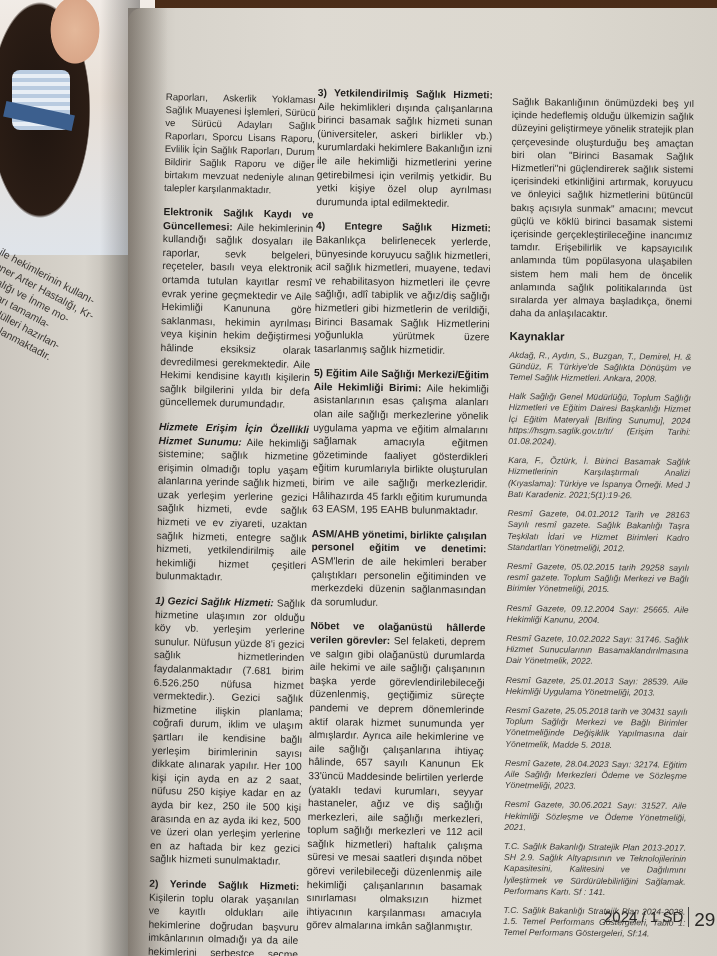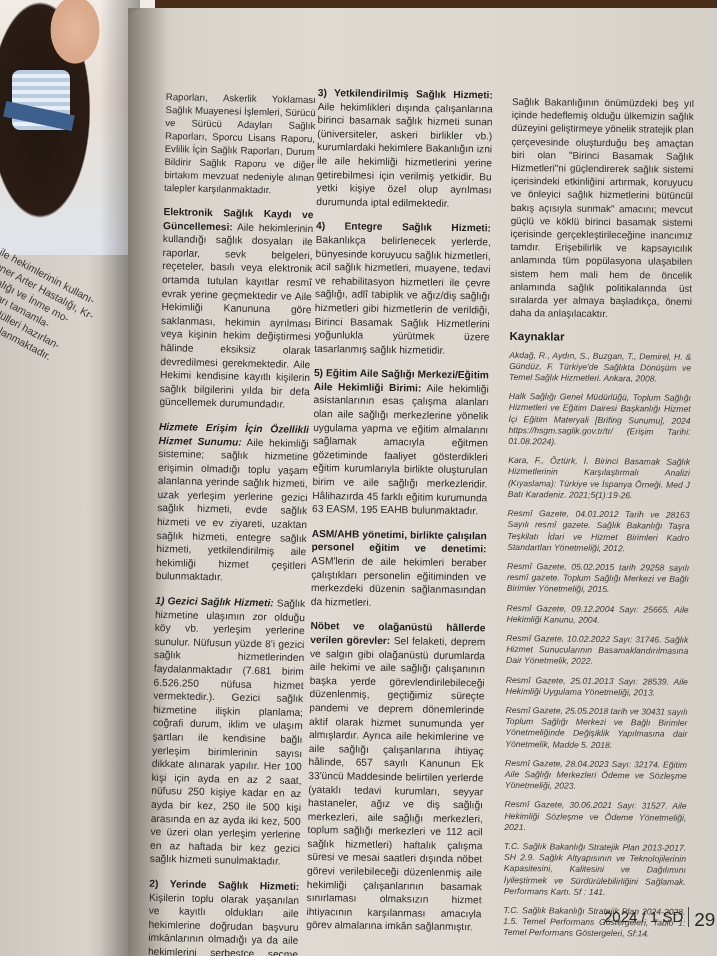--- a/index.html
+++ b/index.html
@@ -112,21 +112,21 @@
   <p><span class="h">Elektronik Sağlık Kaydı ve Güncellemesi:</span><span> Aile hekimlerinin kullandığı sağlık dosyaları ile raporlar, sevk belgeleri, reçeteler, basılı veya elektronik ortamda tutulan kayıtlar resmî evrak yerine geçmektedir ve Aile Hekimliği Kanununa göre saklanması, hekimin ayrılması veya kişinin hekim değiştirmesi hâlinde eksiksiz olarak devredilmesi gerekmektedir. Aile Hekimi kendisine kayıtlı kişilerin sağlık bilgilerini yılda bir defa güncellemek durumundadır.</span></p>
   <p><span class="hi">Hizmete Erişim İçin Özellikli Hizmet Sunumu:</span><span> Aile hekimliği sistemine; sağlık hizmetine erişimin olmadığı toplu yaşam alanlarına yerinde sağlık hizmeti, uzak yerleşim yerlerine gezici sağlık hizmeti, evde sağlık hizmeti ve ev ziyareti, uzaktan sağlık hizmeti, entegre sağlık hizmeti, yetkilendirilmiş aile hekimliği hizmet çeşitleri bulunmaktadır.</span></p>
   <p><span class="hi">1) Gezici Sağlık Hizmeti:</span><span> Sağlık hizmetine ulaşımın zor olduğu köy vb. yerleşim yerlerine sunulur. Nüfusun yüzde 8'i gezici sağlık hizmetlerinden faydalanmaktadır (7.681 birim 6.526.250 nüfusa hizmet vermektedir.). Gezici sağlık hizmetine ilişkin planlama; coğrafi durum, iklim ve ulaşım şartları ile kendisine bağlı yerleşim birimlerinin sayısı dikkate alınarak yapılır. Her 100 kişi için ayda en az 2 saat, nüfusu 250 kişiye kadar en az ayda bir kez, 250 ile 500 kişi arasında en az ayda iki kez, 500 ve üzeri olan yerleşim yerlerine en az haftada bir kez gezici sağlık hizmeti sunulmaktadır.</span></p>
   <p><span class="h">2) Yerinde Sağlık Hizmeti:</span><span> Kişilerin toplu olarak yaşanılan ve kayıtlı oldukları aile hekimlerine doğrudan başvuru imkânlarının olmadığı ya da aile hekimlerini serbestçe seçme imkânının bulunmadığı (cezaevi, huzurevi, çocuk yuvaları ve yetiştirme yurtları vb.) yerlere kurumların talebi ile aile hekimlerince sunulur. Her 100 kişi için ayda en az üç, nüfusu 750 kayıtlı kişiye kadar haftada en az bir kez, 750 ve üzeri kayıtlı kişiye ise haftada en az iki kez sunulur. Cezaevi ve çocuk ıslahevi için bu süre iki kat olarak uygulanır.</span></p>
 </div>
 
 <div class="col col2">
   <p><span class="h">3) Yetkilendirilmiş Sağlık Hizmeti:</span><span> Aile hekimlikleri dışında çalışanlarına birinci basamak sağlık hizmeti sunan (üniversiteler, askeri birlikler vb.) kurumlardaki hekimlere Bakanlığın izni ile aile hekimliği hizmetlerini yerine getirebilmesi için verilmiş yetkidir. Bu yetki kişiye özel olup ayrılması durumunda iptal edilmektedir.</span></p>
   <p><span class="h">4) Entegre Sağlık Hizmeti:</span><span> Bakanlıkça belirlenecek yerlerde, bünyesinde koruyucu sağlık hizmetleri, acil sağlık hizmetleri, muayene, tedavi ve rehabilitasyon hizmetleri ile çevre sağlığı, adlî tabiplik ve ağız/diş sağlığı hizmetleri gibi hizmetlerin de verildiği, Birinci Basamak Sağlık Hizmetlerini yoğunlukla yürütmek üzere tasarlanmış sağlık hizmetidir.</span></p>
   <p><span class="h">5) Eğitim Aile Sağlığı Merkezi/Eğitim Aile Hekimliği Birimi:</span><span> Aile hekimliği asistanlarının esas çalışma alanları olan aile sağlığı merkezlerine yönelik uygulama yapma ve eğitim almalarını sağlamak amacıyla eğitmen gözetiminde faaliyet gösterdikleri eğitim kurumlarıyla birlikte oluşturulan birim ve aile sağlığı merkezleridir. Hâlihazırda 45 farklı eğitim kurumunda 63 EASM, 195 EAHB bulunmaktadır.</span></p>
-  <p><span class="h">ASM/AHB yönetimi, birlikte çalışılan personel eğitim ve denetimi:</span><span> ASM'lerin de aile hekimleri beraber çalıştıkları personelin eğitiminden ve merkezdeki düzenin sağlanmasından da hizmetleri.</span></p>
+  <p><span class="h">ASM/AHB yönetimi, birlikte çalışılan personel eğitim ve denetimi:</span><span> ASM'lerin de aile hekimleri beraber çalıştıkları personelin eğitiminden ve merkezdeki düzenin sağlanmasından da sorumludur.</span></p>
   <p><span class="h">Nöbet ve olağanüstü hâllerde verilen görevler:</span><span> Sel felaketi, deprem ve salgın gibi olağanüstü durumlarda aile hekimi ve aile sağlığı çalışanının başka yerde görevlendirilebileceği düzenlenmiş, geçtiğimiz süreçte pandemi ve deprem dönemlerinde aktif olarak hizmet sunumunda yer almışlardır. Ayrıca aile hekimlerine ve aile sağlığı çalışanlarına ihtiyaç hâlinde, 657 sayılı Kanunun Ek 33'üncü Maddesinde belirtilen yerlerde (yataklı tedavi kurumları, seyyar hastaneler, ağız ve diş sağlığı merkezleri, aile sağlığı merkezleri, toplum sağlığı merkezleri ve 112 acil sağlık hizmetleri) haftalık çalışma süresi ve mesai saatleri dışında nöbet görevi verilebileceği düzenlenmiş aile hekimliği çalışanlarının basamak sınırlaması olmaksızın hizmet ihtiyacının karşılanması amacıyla görev almalarına imkân sağlanmıştır.</span></p>
 </div>
 
 <div class="col col3">
   <p>Sağlık Bakanlığının önümüzdeki beş yıl içinde hedeflemiş olduğu ülkemizin sağlık düzeyini geliştirmeye yönelik stratejik plan çerçevesinde oluşturduğu beş amaçtan biri olan "Birinci Basamak Sağlık Hizmetleri"ni güçlendirerek sağlık sistemi içerisindeki etkinliğini artırmak, koruyucu ve önleyici sağlık hizmetlerini bütüncül bakış açısıyla sunmak" amacını; mevcut güçlü ve köklü birinci basamak sistemi içerisinde gerçekleştirileceğine inancımız tamdır. Erişebilirlik ve kapsayıcılık anlamında tüm popülasyona ulaşabilen sistem hem mali hem de öncelik anlamında sağlık politikalarında üst sıralarda yer almaya başladıkça, önemi daha da anlaşılacaktır.</p>
   <div class="refs-title">Kaynaklar</div>
   <div class="ref">Akdağ, R., Aydın, S., Buzgan, T., Demirel, H. &amp; Gündüz, F. Türkiye'de Sağlıkta Dönüşüm ve Temel Sağlık Hizmetleri. Ankara, 2008.</div>
   <div class="ref">Halk Sağlığı Genel Müdürlüğü, Toplum Sağlığı Hizmetleri ve Eğitim Dairesi Başkanlığı Hizmet İçi Eğitim Materyali [Brifing Sunumu], 2024 https://hsgm.saglik.gov.tr/tr/ (Erişim Tarihi: 01.08.2024).</div>
   <div class="ref">Kara, F., Öztürk, İ. Birinci Basamak Sağlık Hizmetlerinin Karşılaştırmalı Analizi (Kıyaslama): Türkiye ve İspanya Örneği. Med J Batı Karadeniz. 2021;5(1):19-26.</div>
   <div class="ref">Resmî Gazete, 04.01.2012 Tarih ve 28163 Sayılı resmî gazete. Sağlık Bakanlığı Taşra Teşkilatı İdari ve Hizmet Birimleri Kadro Standartları Yönetmeliği, 2012.</div>

